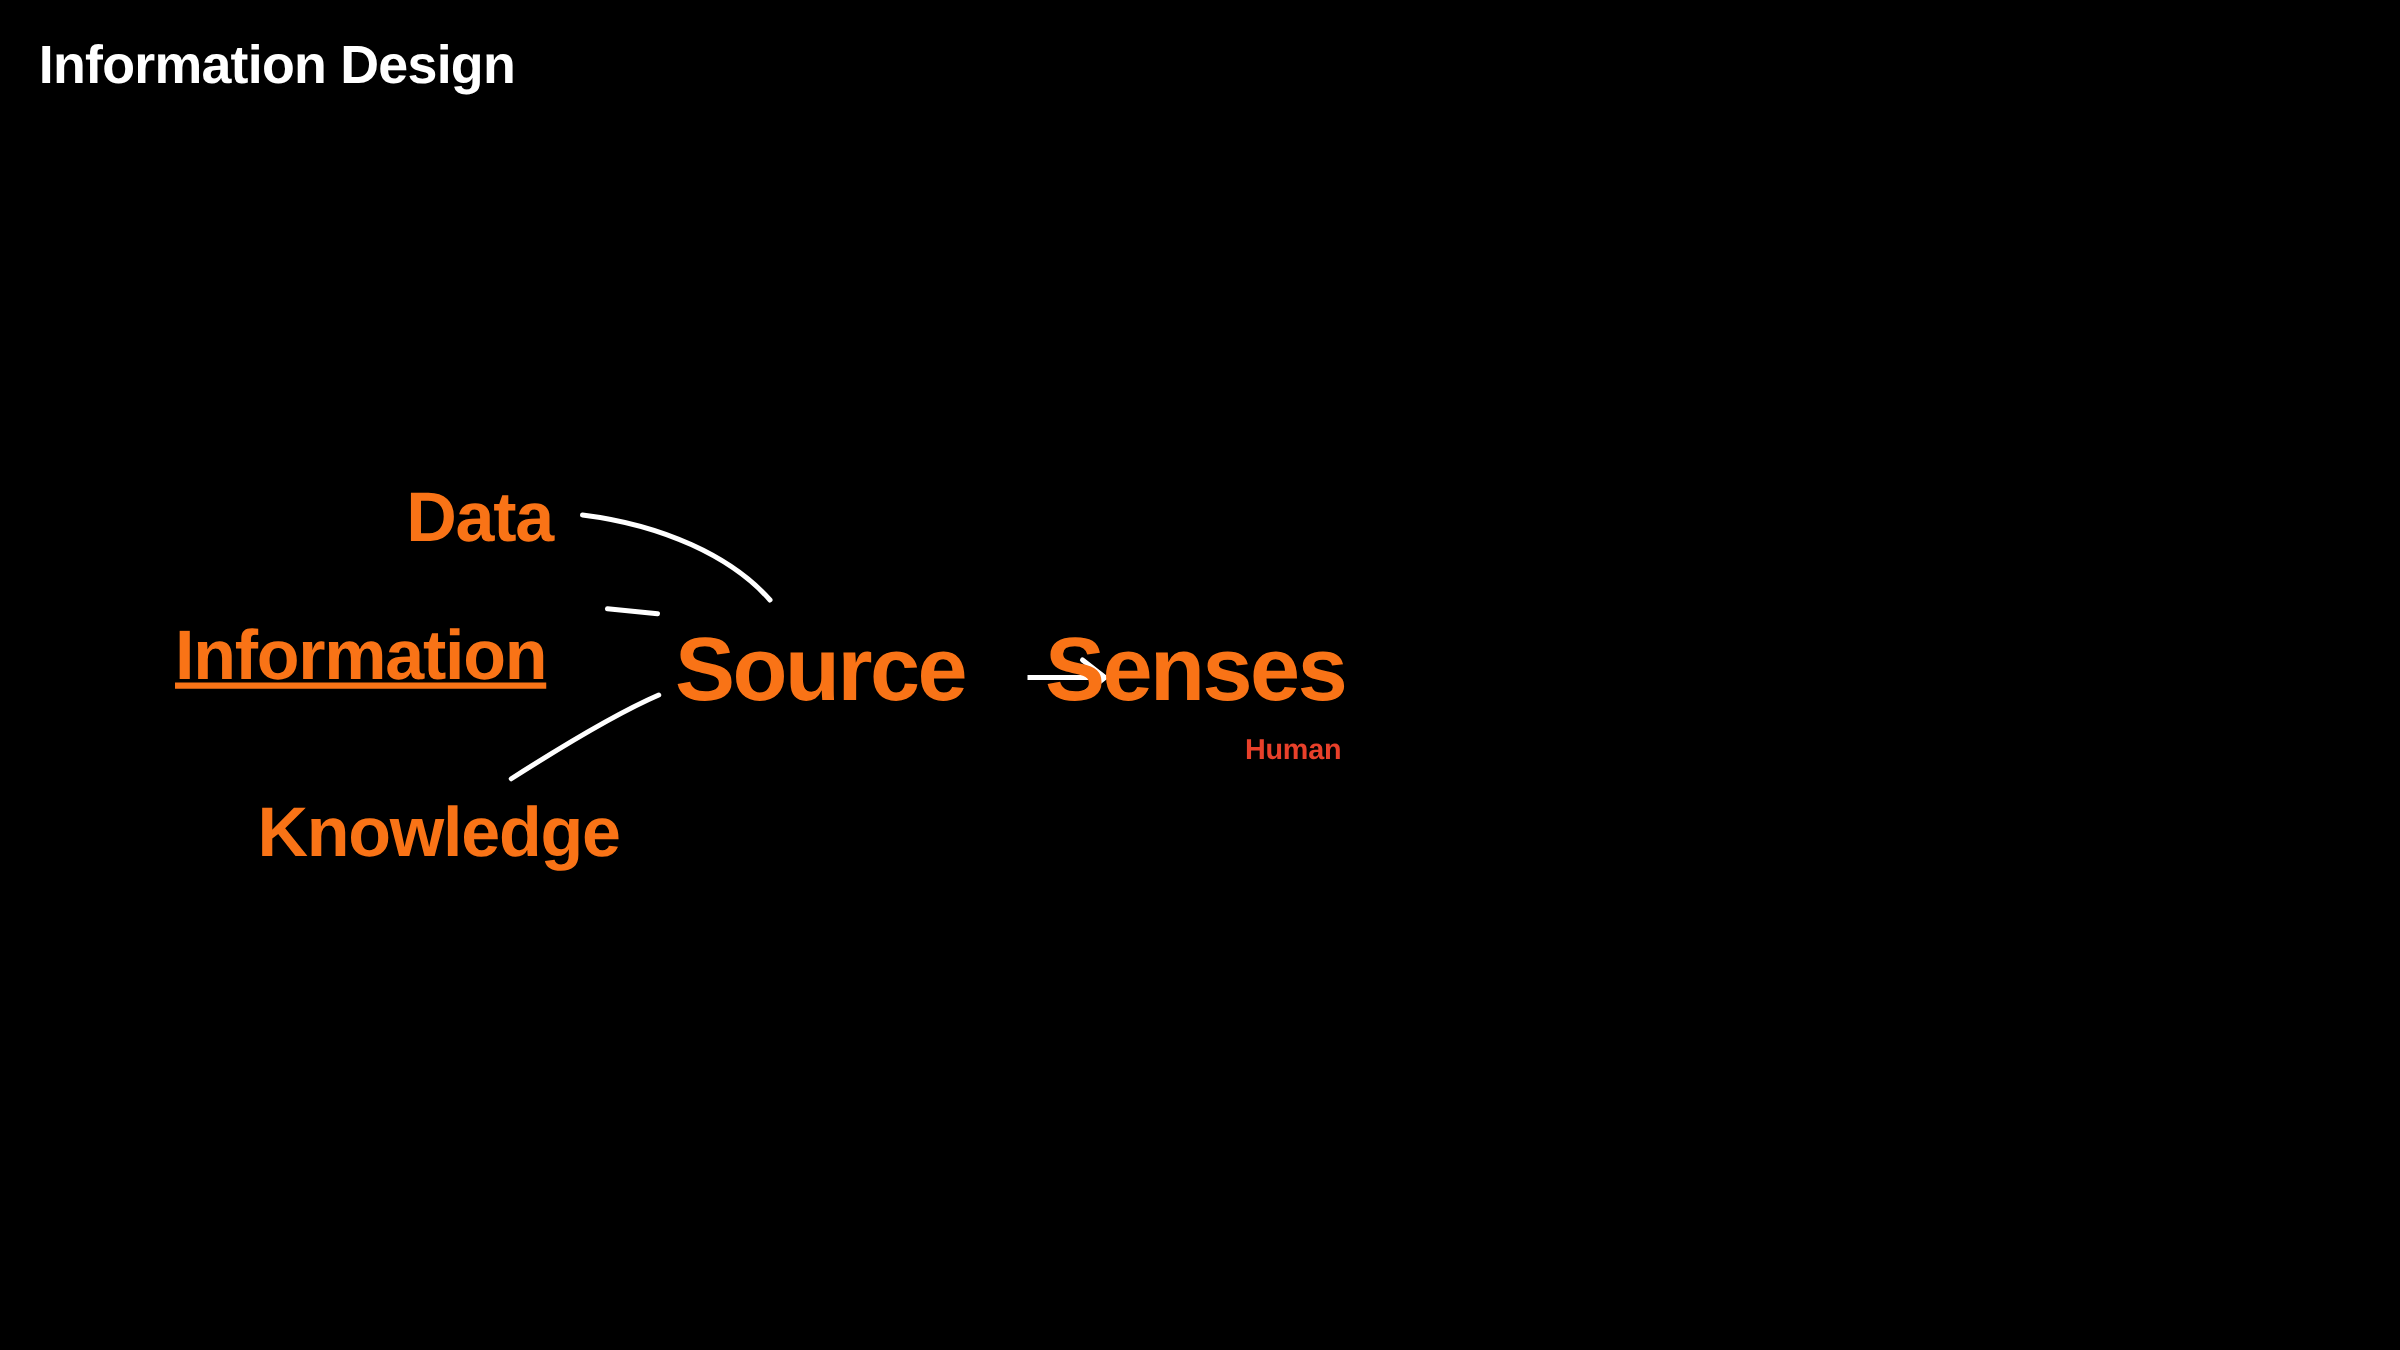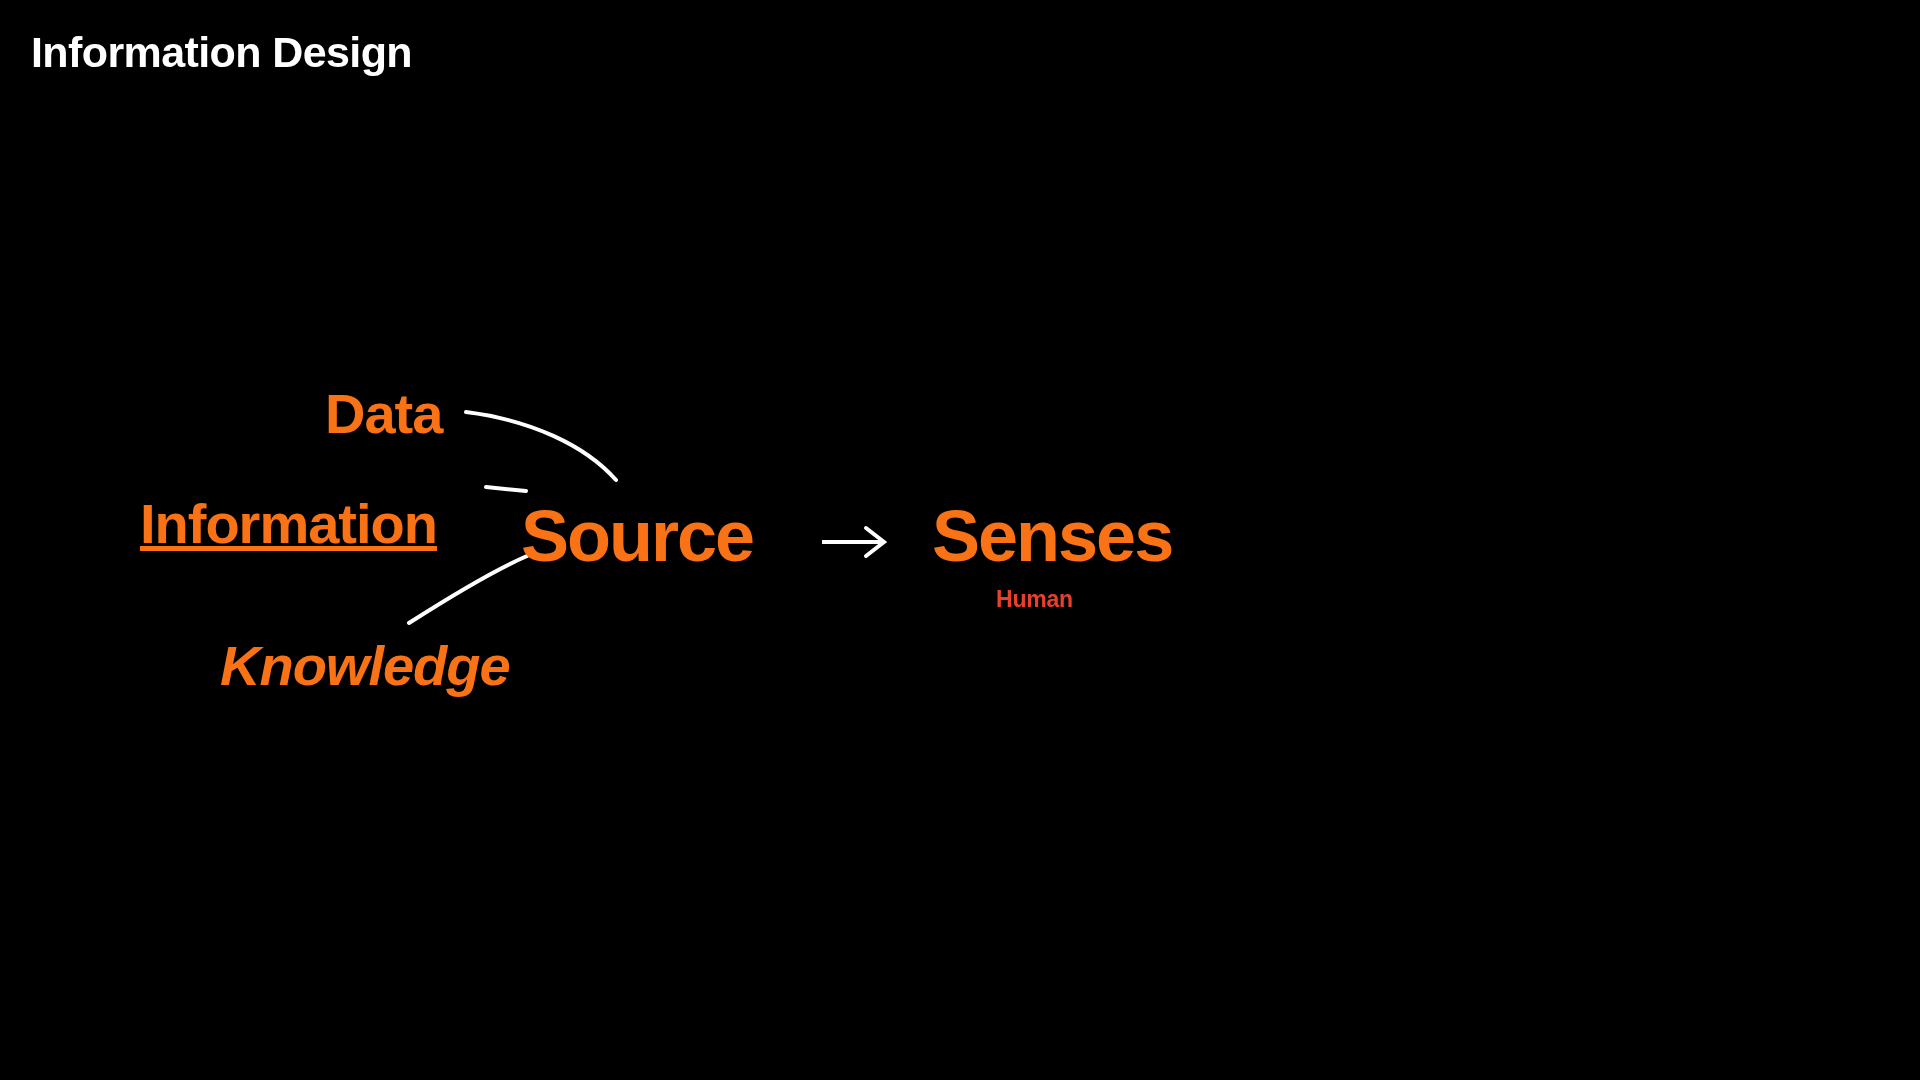--- a/index.html
+++ b/index.html
@@ -78,32 +78,31 @@
     top: 386px;
   }
 
   #node-information {
     left: 140px;
     top: 496px;
     text-decoration: underline;
   }
 
   #node-knowledge {
-    left: 220px;
+    left: 206px;
     top: 638px;
-    font-style: italic;
   }
 
   #node-source {
-    left: 521px;
+    left: 540px;
     top: 500px;
   }
 
   #node-senses {
-    left: 932px;
+    left: 836px;
     top: 500px;
   }
 
   
   #annotation-human {
     position: absolute;
     left: 948px;
     top: 588px;
     font-size: 23px;
     font-weight: 700;

